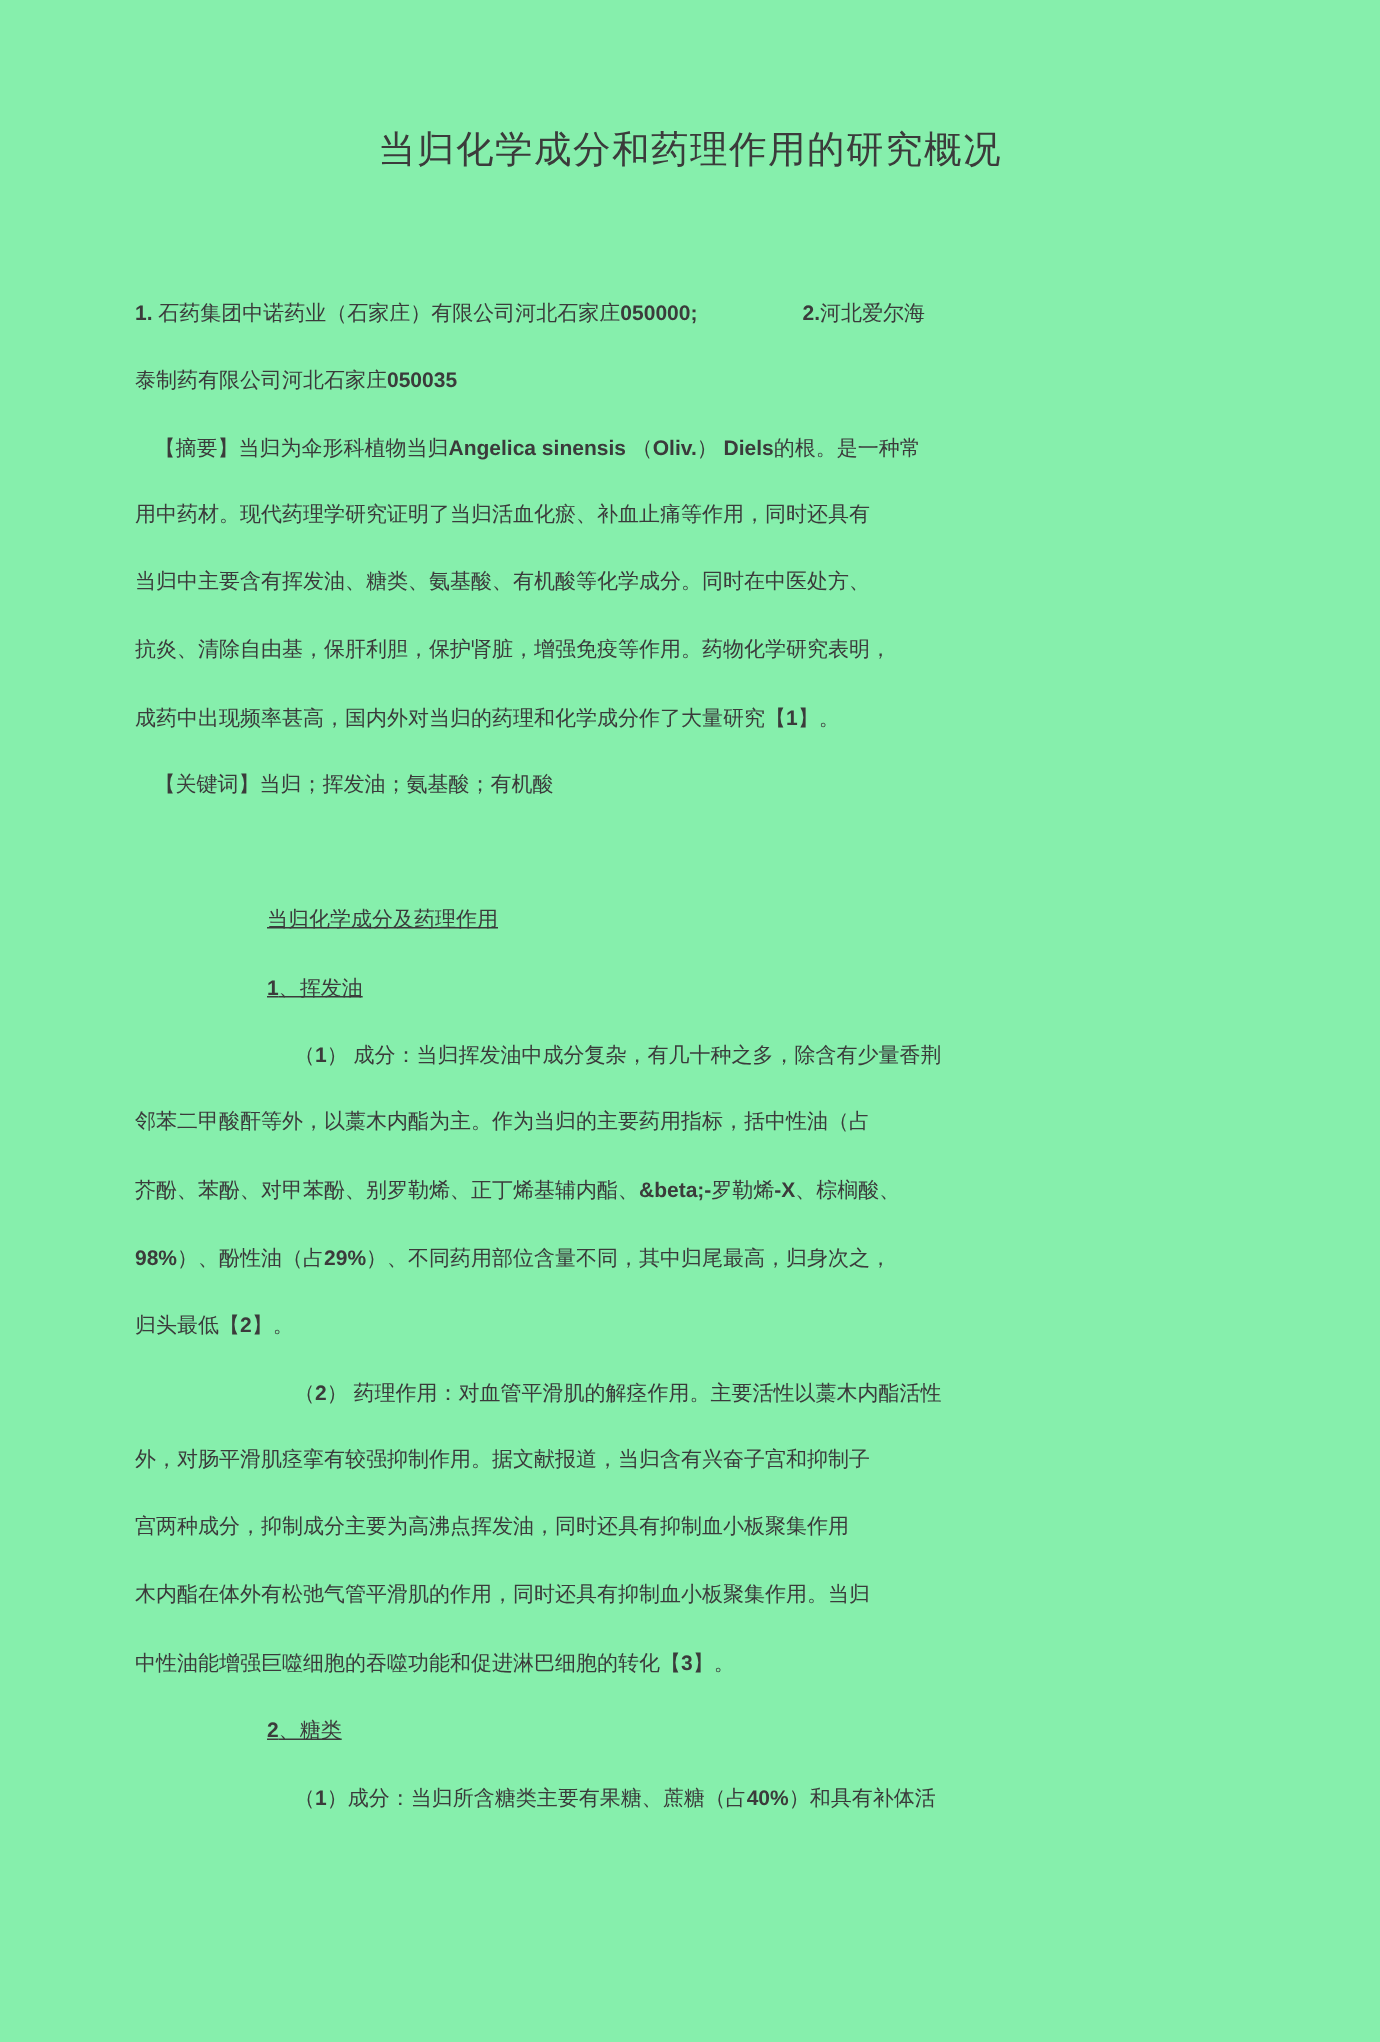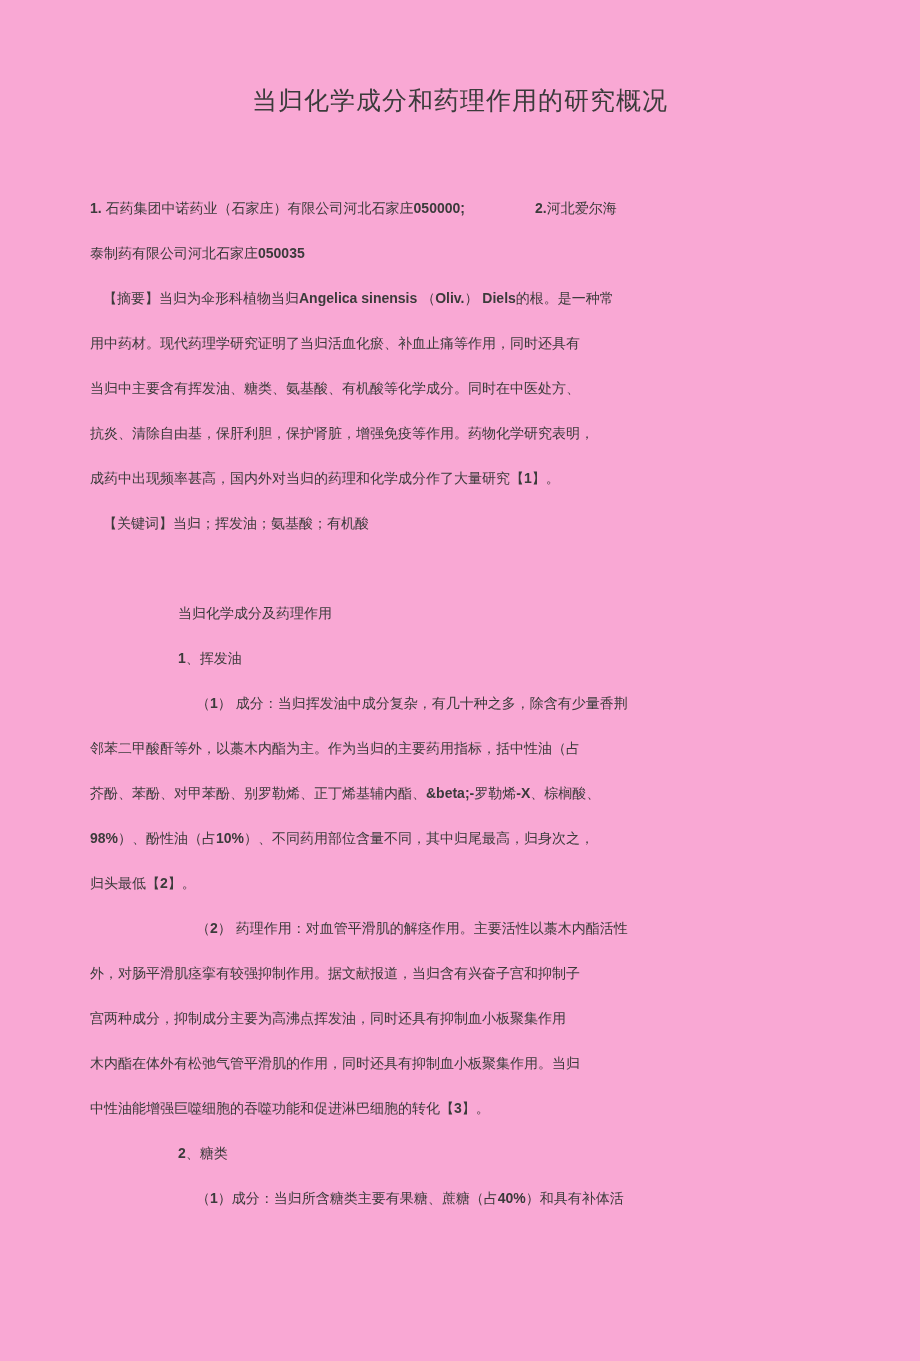--- a/index.html
+++ b/index.html
@@ -1,19 +1,19 @@
 <!DOCTYPE html>
 <html><head>
 <meta charset="utf-8">
 <style>
   html,body{margin:0;padding:0;background:#ffffff;}
   .page{
     position:relative;
     width:920px;height:1361px;
-    background:#f9a8d4;
+    background:#86efac;
     color:#3b3b3b;
     font-family:"Liberation Serif","DejaVu Serif",serif;
     overflow:hidden;
   }
   .title{
     margin:0;
     padding-top:84px;
     font-size:25px;
     line-height:34px;
     font-weight:400;
@@ -24,21 +24,21 @@
     margin:68px 92px 0 90px;
     font-size:14px;
   }
   .line{
     height:45px;
     line-height:45px;
     white-space:nowrap;
   }
   .ind-none{padding-left:0;}
   .ind-label{padding-left:13px;}
-  .ind-section{padding-left:88px;}
+  .ind-section{padding-left:88px;text-decoration:underline;}
   .ind-para{padding-left:106px;}
   .lat{
     font-family:"Liberation Sans","DejaVu Sans",sans-serif;
     font-weight:700;
   }
 </style>
 </head>
 <body>
 
 <div class="page">
@@ -51,21 +51,21 @@
       <div class="line ind-none">当归中主要含有挥发油、糖类、氨基酸、有机酸等化学成分。同时在中医处方、</div>
       <div class="line ind-none">抗炎、清除自由基，保肝利胆，保护肾脏，增强免疫等作用。药物化学研究表明，</div>
       <div class="line ind-none">成药中出现频率甚高，国内外对当归的药理和化学成分作了大量研究【<span class="lat">1</span>】。</div>
       <div class="line ind-label">【关键词】当归；挥发油；氨基酸；有机酸</div>
       <div class="line ind-none"></div>
       <div class="line ind-section">当归化学成分及药理作用</div>
       <div class="line ind-section"><span class="lat">1</span>、挥发油</div>
       <div class="line ind-para">（<span class="lat">1</span>）<span class="lat"> </span>成分：当归挥发油中成分复杂，有几十种之多，除含有少量香荆</div>
       <div class="line ind-none">邻苯二甲酸酐等外，以藁木内酯为主。作为当归的主要药用指标，括中性油（占</div>
       <div class="line ind-none">芥酚、苯酚、对甲苯酚、别罗勒烯、正丁烯基辅内酯、<span class="lat">&amp;beta;-</span>罗勒烯<span class="lat">-X</span>、棕榈酸、</div>
-      <div class="line ind-none"><span class="lat">98%</span>）、酚性油（占<span class="lat">10%</span>）、不同药用部位含量不同，其中归尾最高，归身次之，</div>
+      <div class="line ind-none"><span class="lat">98%</span>）、酚性油（占<span class="lat">29%</span>）、不同药用部位含量不同，其中归尾最高，归身次之，</div>
       <div class="line ind-none">归头最低【<span class="lat">2</span>】。</div>
       <div class="line ind-para">（<span class="lat">2</span>）<span class="lat"> </span>药理作用：对血管平滑肌的解痉作用。主要活性以藁木内酯活性</div>
       <div class="line ind-none">外，对肠平滑肌痉挛有较强抑制作用。据文献报道，当归含有兴奋子宫和抑制子</div>
       <div class="line ind-none">宫两种成分，抑制成分主要为高沸点挥发油，同时还具有抑制血小板聚集作用</div>
       <div class="line ind-none">木内酯在体外有松弛气管平滑肌的作用，同时还具有抑制血小板聚集作用。当归</div>
       <div class="line ind-none">中性油能增强巨噬细胞的吞噬功能和促进淋巴细胞的转化【<span class="lat">3</span>】。</div>
       <div class="line ind-section"><span class="lat">2</span>、糖类</div>
       <div class="line ind-para">（<span class="lat">1</span>）成分：当归所含糖类主要有果糖、蔗糖（占<span class="lat">40%</span>）和具有补体活</div>
     </div>
 </div>

